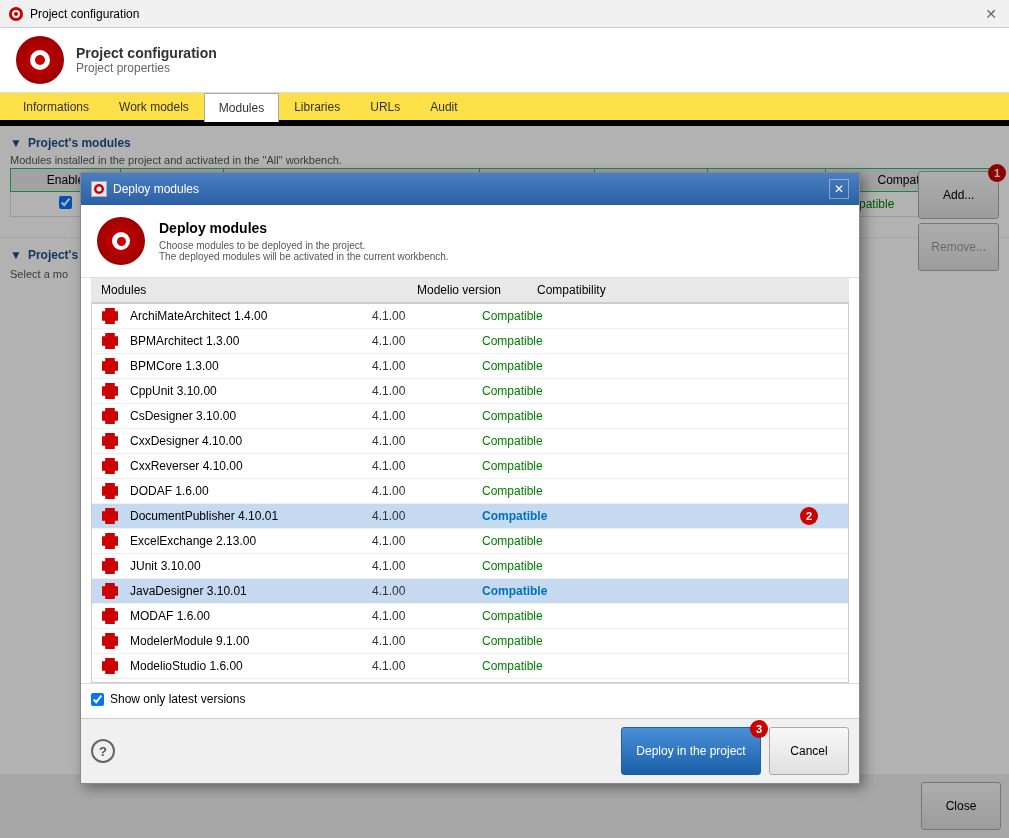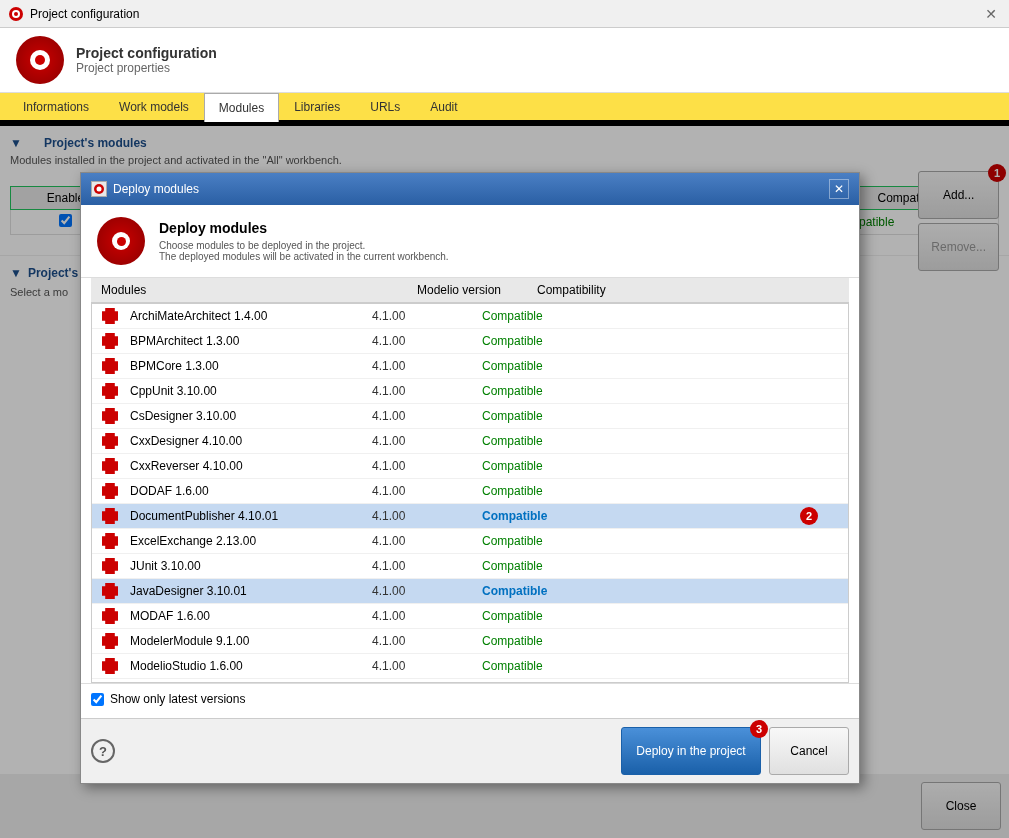--- a/index.html
+++ b/index.html
@@ -83,21 +83,21 @@
     
     .section-header {
       display: flex;
       align-items: center;
       gap: 6px;
       color: #1e4f8c;
       font-weight: bold;
       font-size: 12px;
       margin-bottom: 4px;
     }
-    .section-subtitle { color: #555; font-size: 11px; margin-bottom: 20px; }
+    .section-subtitle { color: #555; font-size: 11px; margin-bottom: 2px; }
 
     
     .modules-table {
       width: 100%;
       border-collapse: collapse;
       border: 1px solid #ccc;
       margin-bottom: 10px;
     }
     .modules-table th {
       background: #e8e8e8;
@@ -393,21 +393,21 @@
     <button class="tab">Libraries</button>
     <button class="tab">URLs</button>
     <button class="tab">Audit</button>
   </div>
 
   <div class="content-area">
     <div style="padding: 10px; background: white; position: relative;">
 
       <div class="section-header">
         <span style="color:#1e4f8c;">▼</span>
-        <span style="color:#1e4f8c; font-weight:bold;margin-left:16px;">Project's modules</span>
+        <span style="color:#1e4f8c; font-weight:bold;">Project's modules</span>
       </div>
       <div class="section-subtitle">Modules installed in the project and activated in the "All" workbench.</div>
 
       <table class="modules-table">
         <thead>
           <tr>
             <th>Enable</th>
             <th>Scope</th>
             <th>Name</th>
             <th>Version</th>

